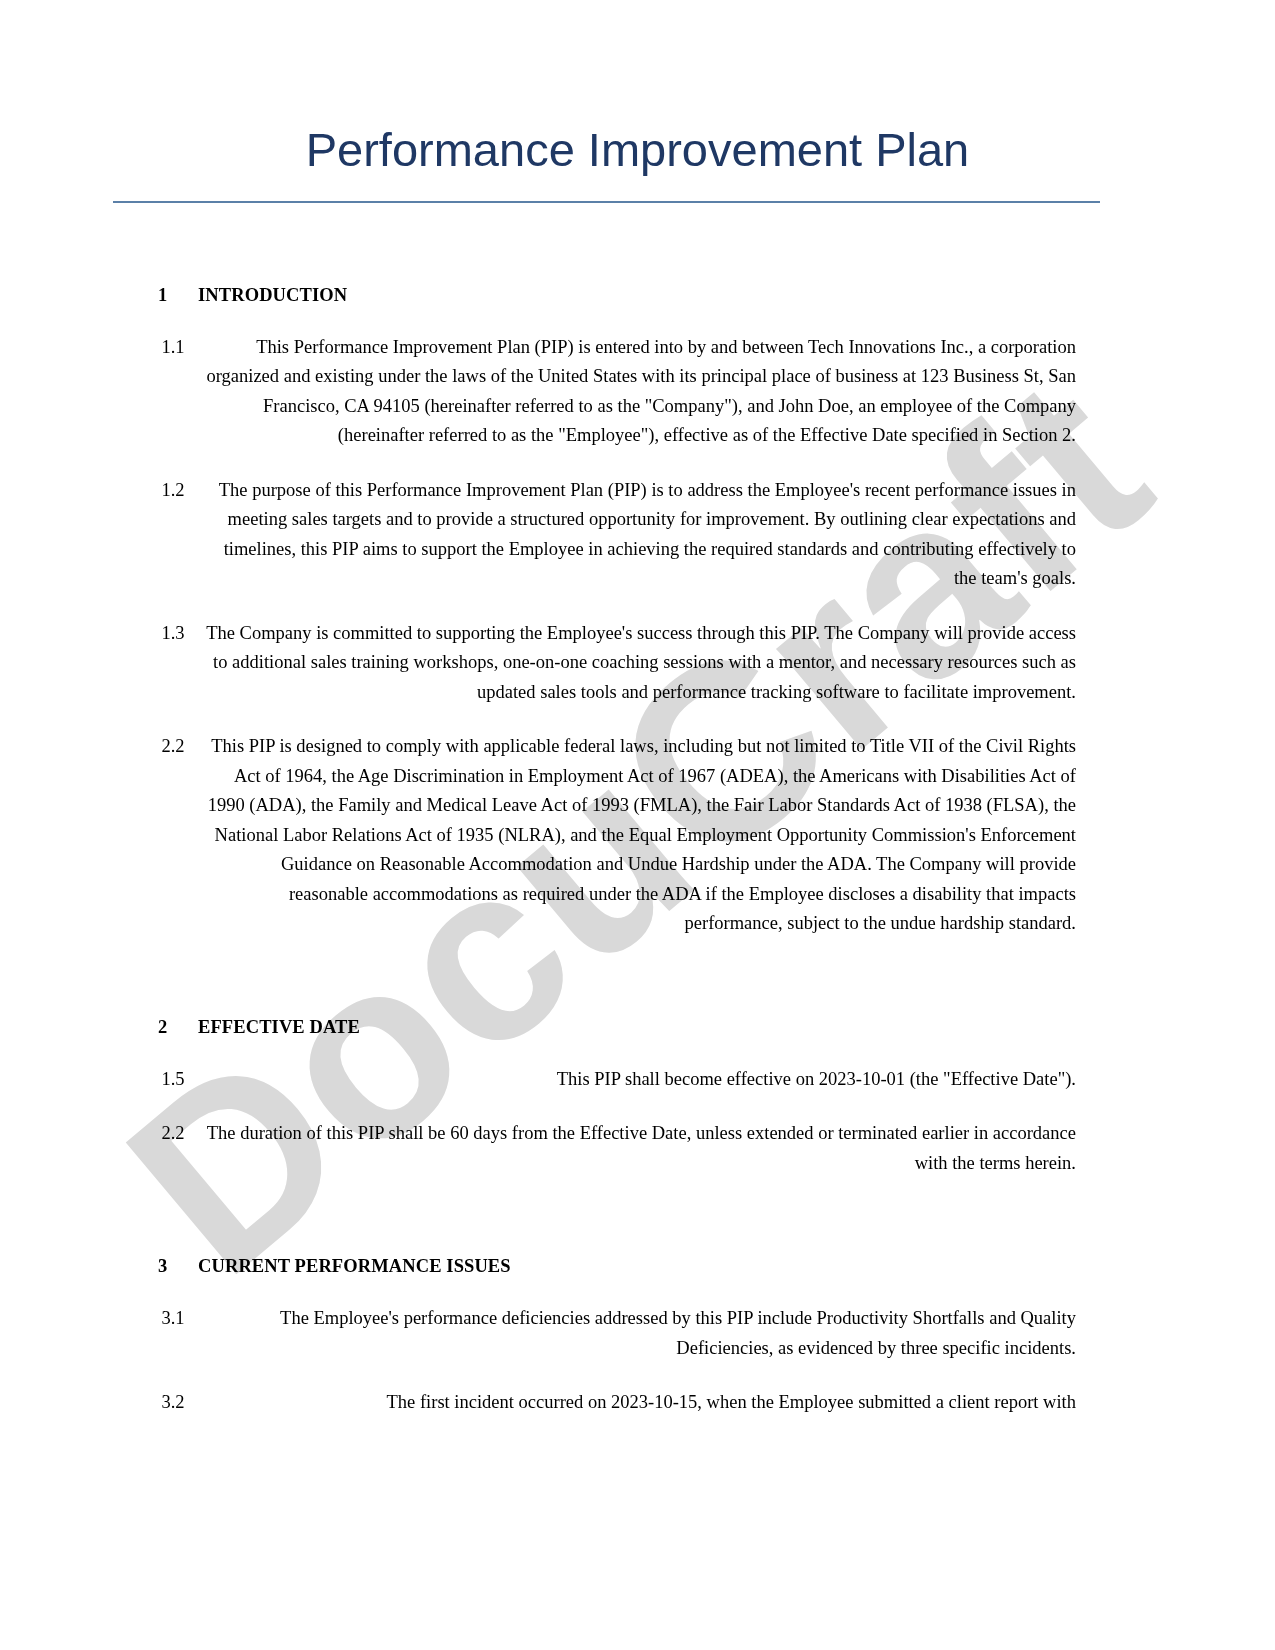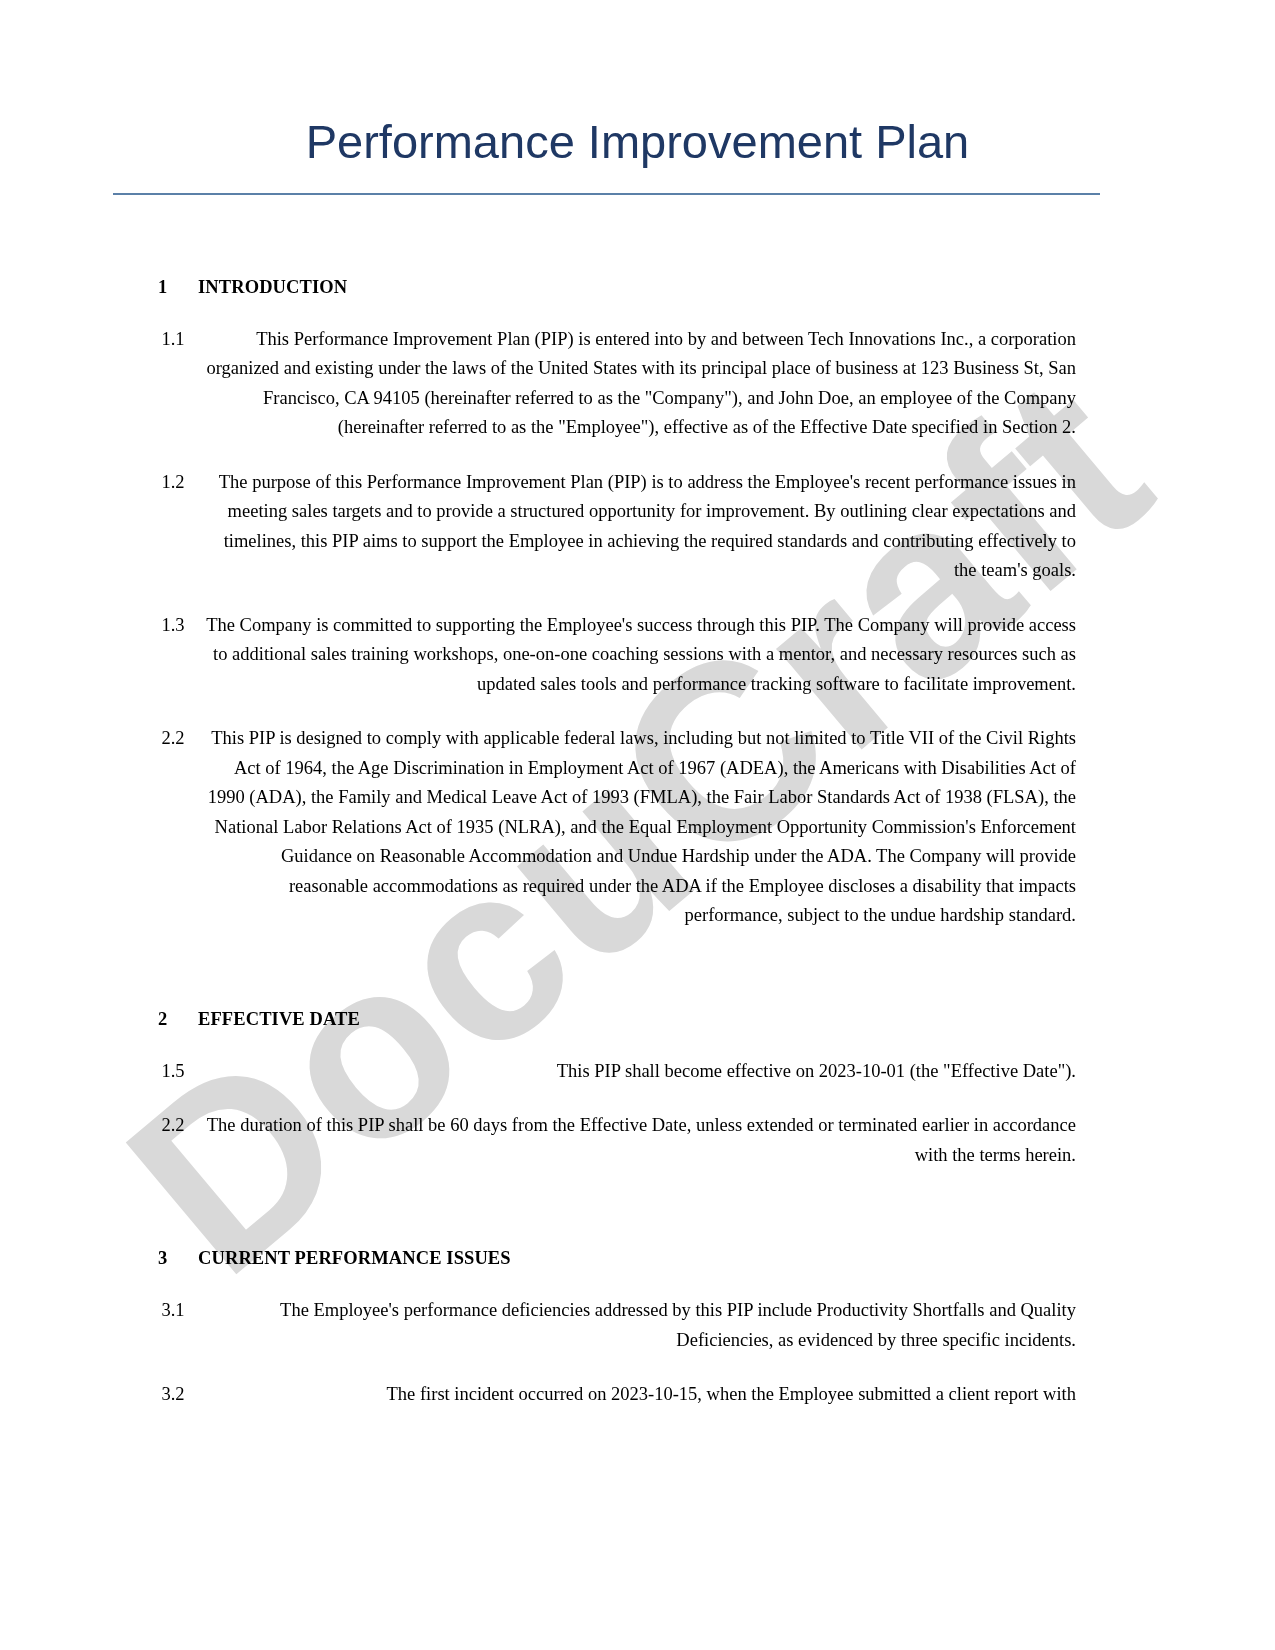--- a/index.html
+++ b/index.html
@@ -50,21 +50,21 @@
   }
 
   
   .doc-title {
     text-align: center;
     color: #1f3864;
     font-family: "Liberation Sans", "DejaVu Sans", sans-serif;
     font-weight: normal;
     font-size: 47px;
     line-height: 1.1;
-    margin: 8px;
+    margin: 16px;
     padding-top: 108px;
     letter-spacing: 0px;
   }
 
   .title-rule {
     position: absolute;
     left: 113px;
     top: 185px;
     width: 987px;
     height: 0;

